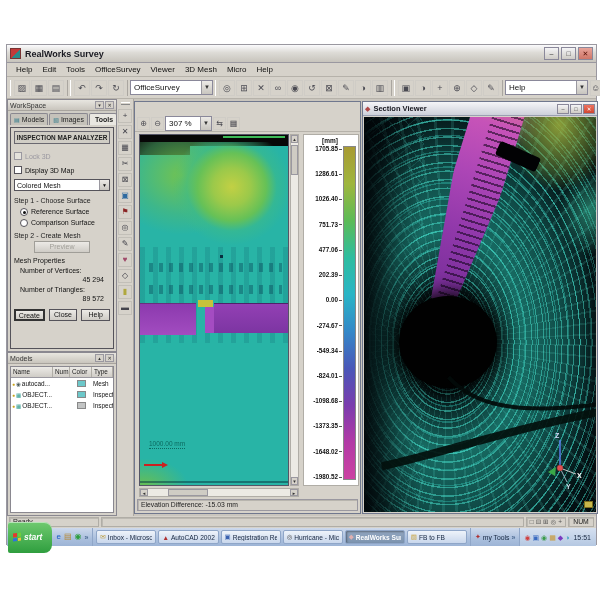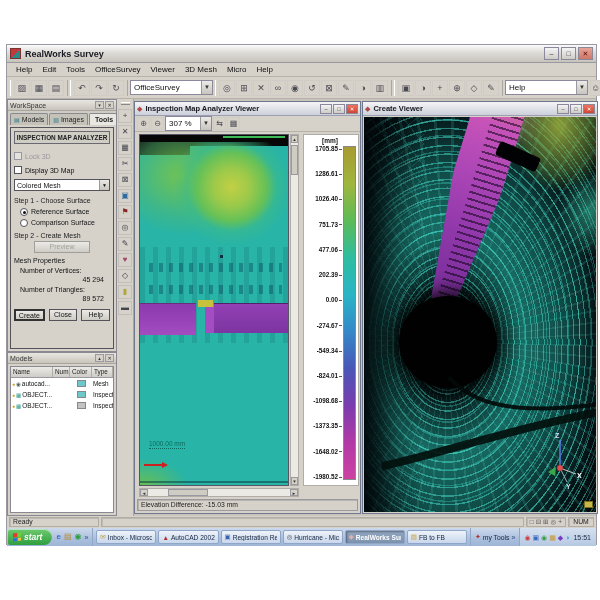--- a/index.html
+++ b/index.html
@@ -184,21 +184,21 @@
   .statusbar { position:absolute; left:0; top:471px; width:100%; height:12px; background:#d6d2ca; display:flex; gap:2px; padding:1px 2px; }
   .sb-cell { border:1px solid #b0ada6; box-shadow:inset 1px 1px 0 #bcb9b2; font-size:6.8px; line-height:8px; padding:0 3px; color:#222; }
   .sb-ready { width:90px; } .sb-fill { flex:1; }
   .sb-icons { display:flex; gap:2px; align-items:center; }
   .sb-icons span { font-size:6.5px; color:#555; }
   .sb-num { width:26px; text-align:center; }
 
   
   .taskbar { position:absolute; left:0; top:483px; width:100%; height:18px;
     background:linear-gradient(180deg,#cdd9ec 0%,#aabfdd 60%,#9db4d6 100%); display:flex; align-items:center; }
-  .start-btn { height:16px; margin:1px 0 1px 1px; padding:0 10px 0 5px; border-radius:2px 8px 8px 2px;
+  .start-btn { height:31px; margin:1px 0 1px 1px; padding:0 10px 0 5px; border-radius:2px 8px 8px 2px;
     background:linear-gradient(180deg,#6fca6f,#2f9e3f); color:#fff; font-weight:bold; font-style:italic; font-size:8.5px;
     display:flex; align-items:center; gap:3px; box-shadow:inset 0 1px 0 rgba(255,255,255,.5); }
   .flag { width:8px; height:8px; display:grid; grid-template-columns:1fr 1fr; grid-template-rows:1fr 1fr; gap:1px; transform:skewY(-6deg); }
   .flag i { display:block; } .flag i:nth-child(1){background:#e23a2e;} .flag i:nth-child(2){background:#6fce3a;} .flag i:nth-child(3){background:#2f6fe2;} .flag i:nth-child(4){background:#ecc43a;}
   .ql { display:flex; align-items:center; gap:3px; padding:0 4px; border-right:1px solid #8fa6c8; height:100%; }
   .ql-icon { font-size:8px; line-height:8px; }
   .ql-more { font-size:7px; color:#30507a; }
   .tasks { display:flex; gap:2px; padding:0 3px; align-items:center; flex:1; height:100%; }
   .task-btn { height:14px; flex:1; max-width:62px; background:linear-gradient(180deg,#eef3fa,#c9d7ec);
     border:1px solid #8fa6c8; border-radius:2px; display:flex; align-items:center; gap:2px; padding:0 3px; overflow:hidden; }
@@ -411,27 +411,20 @@
           <div class="vt-btn" style="color: rgb(68, 68, 76);">◎</div>
           <div class="vt-btn" style="color: rgb(68, 68, 76);">✎</div>
           <div class="vt-btn" style="color: rgb(160, 74, 106);">♥</div>
           <div class="vt-btn" style="color: rgb(68, 68, 76);">◇</div>
           <div class="vt-btn" style="color: rgb(176, 168, 62);">▮</div>
           <div class="vt-btn" style="color: rgb(68, 68, 76);">▬</div>
       </div>
     </div>
 
     <div class="viewer map-window">
-      <div class="v-title">
-        <span class="v-icon">◆</span>
-        <span class="v-text">Inspection Map Analyzer Viewer</span>
-        <span class="v-btn">–</span>
-        <span class="v-btn">□</span>
-        <span class="v-btn close">✕</span>
-      </div>
       <div class="mv-toolbar">
         <span style="display:flex; gap:1px;">
           <span class="tb-btn">⊕</span>
             <span class="tb-btn">⊖</span>
         </span>
         <div class="combo">
           <div class="combo-text">307 %</div>
           <div class="combo-arrow">▼</div>
         </div>
         <span style="display:flex; gap:1px;">
@@ -492,21 +485,21 @@
           <div class="cb-bar" style="background: linear-gradient(rgb(168, 154, 51), rgb(159, 182, 62), rgb(92, 187, 87), rgb(46, 189, 160), rgb(42, 181, 198), rgb(52, 136, 200), rgb(74, 87, 184), rgb(122, 60, 174), rgb(178, 58, 166), rgb(204, 66, 162));"></div>
         </div>
       </div>
 
       <div class="mv-status">Elevation Difference: -15.03 mm</div>
     </div>
 
     <div class="viewer section-window">
       <div class="v-title">
         <span class="v-icon">◆</span>
-        <span class="v-text">Create Viewer</span>
+        <span class="v-text">Section Viewer</span>
         <span class="v-btn">–</span>
         <span class="v-btn">□</span>
         <span class="v-btn close">✕</span>
       </div>
       <div class="sv-view">
         <div class="sv-rings"></div>
         <div class="sv-spokes"></div>
         <div class="sv-wire"></div>
         <div class="sv-leftdark"></div>
         <div class="sv-green"></div>

